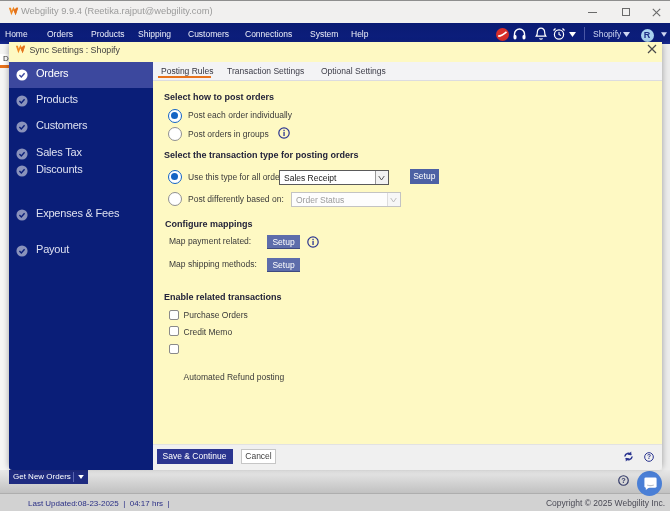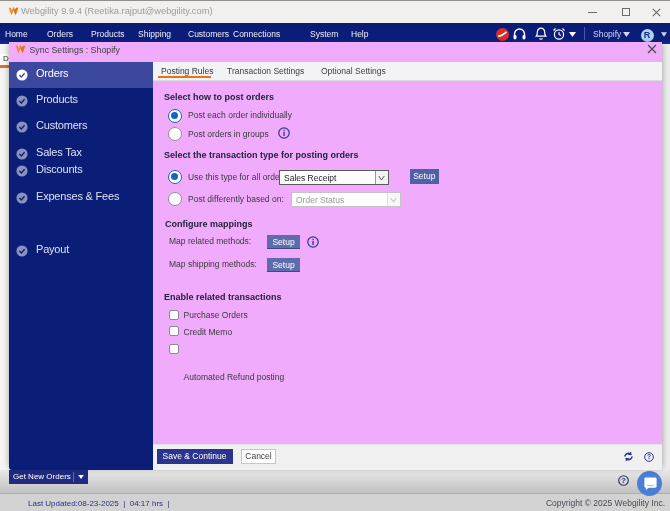--- a/index.html
+++ b/index.html
@@ -35,21 +35,21 @@
       <path d="M0.8 0.8 L8.2 8.2 M8.2 0.8 L0.8 8.2" stroke="#6a6a6a" stroke-width="1.1"></path>
     </svg>
 </div>
 
 <div class="abs" style="left:0;top:23px;width:670px;height:21px;background:linear-gradient(180deg,#0a1b74 0%,#0c1e7c 80%,#1a2b90 100%);color:#eef0fa;">
   <span class="mnu" style="left:5px;">Home</span>
   <span class="mnu" style="left:47px;">Orders</span>
   <span class="mnu" style="left:91px;">Products</span>
   <span class="mnu" style="left:138px;">Shipping</span>
   <span class="mnu" style="left:188px;">Customers</span>
-  <span class="mnu" style="left:233px;">Connections</span>
+  <span class="mnu" style="left:245px;">Connections</span>
   <span class="mnu" style="left:310px;">System</span>
   <span class="mnu" style="left:351px;">Help</span>
 
   <svg class="abs" style="left:496px;top:5px;" width="13" height="13" viewBox="0 0 13 13">
     <circle cx="6.5" cy="6.5" r="6.5" fill="#d62e2a"></circle>
     <path d="M2.2 8.2 Q6 7.8 10.5 3.8" stroke="#fff" stroke-width="1.7" fill="none"></path>
   </svg>
 
   <svg class="abs" style="left:512px;top:4px;" width="15" height="14" viewBox="0 0 15 14">
     <path d="M2.5 9 V7 a5 5 0 0 1 10 0 V9" stroke="#fff" stroke-width="1.4" fill="none"></path>
@@ -106,21 +106,21 @@
   <text x="6" y="8.8" text-anchor="middle" font-size="8" font-weight="bold" fill="#333a68" font-family="Liberation Sans">?</text>
 </svg>
 
 <div class="abs" style="left:637px;top:471px;width:25px;height:25px;border-radius:50%;background:#4a7fd6;"></div>
 <svg class="abs" style="left:642.5px;top:476px;" width="15" height="15" viewBox="0 0 16 16">
   <rect x="1.5" y="1.5" width="13" height="11" rx="1.5" fill="#fff"></rect>
   <path d="M3 11 L3 15 L7.5 11.5 Z" fill="#fff"></path>
   <path d="M4.5 9.5 Q8 11 11.5 9.5" stroke="#b9bec8" stroke-width="1.2" fill="none"></path>
 </svg>
 
-<div class="abs" style="left:9px;top:42px;width:653px;height:424px;background:#f0abfc;box-shadow:0 2px 6px rgba(0,0,0,0.35);border-radius:0 0 3px 3px;">
+<div class="abs" style="left:9px;top:42px;width:653px;height:424px;background:#fef9c3;box-shadow:0 2px 6px rgba(0,0,0,0.35);border-radius:0 0 3px 3px;">
 
   <svg class="abs" style="left:6px;top:2px;" width="11" height="11" viewBox="0 0 13 13">
     <path d="M1 2 L4 11 L6.5 5 L9 11 L12 2 L9.5 2 L8.7 5.5 L6.5 1 L4.3 5.5 L3.5 2 Z" fill="#f08821"></path>
     <path d="M6.5 5 L9 11 L12 2 L10 2 Z" fill="#e2711d"></path>
   </svg>
   <span class="abs" style="left:20.5px;top:3px;font-size:8.8px;color:#3f3f3f;line-height:10px;">Sync Settings : Shopify</span>
   <svg class="abs" style="left:638px;top:2px;" width="10" height="10" viewBox="0 0 10 10">
       <path d="M1 1 L9 9 M9 1 L1 9" stroke="#4a4a4a" stroke-width="1.2"></path>
     </svg>
 
@@ -154,21 +154,21 @@
         </svg>
         <span class="sbtx">Sales Tax</span>
       </div>
     <div class="sbrow" style="top:96px;">
         <svg class="sbck" width="12" height="12" viewBox="0 0 14 14">
           <circle cx="7" cy="7" r="6.5" fill="#8a92bb"></circle>
           <path d="M4 7 L6.2 9.2 L10 5" stroke="#0a1e78" stroke-width="1.6" fill="none"></path>
         </svg>
         <span class="sbtx">Discounts</span>
       </div>
-    <div class="sbrow" style="top:123px;padding-left:21px;">
+    <div class="sbrow" style="top:140px;padding-left:21px;">
         <svg class="sbck" width="12" height="12" viewBox="0 0 14 14">
           <circle cx="7" cy="7" r="6.5" fill="#8a92bb"></circle>
           <path d="M4 7 L6.2 9.2 L10 5" stroke="#0a1e78" stroke-width="1.6" fill="none"></path>
         </svg>
         <span class="sbtx">Expenses &amp; Fees</span>
       </div>
     <div class="sbrow" style="top:176px;">
         <svg class="sbck" width="12" height="12" viewBox="0 0 14 14">
           <circle cx="7" cy="7" r="6.5" fill="#8a92bb"></circle>
           <path d="M4 7 L6.2 9.2 L10 5" stroke="#0a1e78" stroke-width="1.6" fill="none"></path>
@@ -209,21 +209,21 @@
   <span class="abs lbl" style="left:179px;top:151.5px;">Post differently based on:</span>
   <div class="abs" style="left:282px;top:149.5px;width:110px;height:15px;border:1px solid #c3c3c3;background:#fdfdfd;">
     <span class="abs" style="left:4px;top:2px;font-size:8.5px;color:#9b9b9b;line-height:10px;">Order Status</span>
     <div class="abs" style="right:0;top:0;width:13px;height:13px;background:#f7f7f7;border-left:1px solid #ddd;"></div>
     <svg class="abs" style="right:3px;top:5px;" width="7" height="4" viewBox="0 0 7 5">
         <path d="M0 0 L3.5 5 L7 0" stroke="#bbb" stroke-width="1.2" fill="none"></path>
       </svg>
   </div>
 
   <span class="abs hd" style="left:156px;top:176.5px;">Configure mappings</span>
-  <span class="abs lbl" style="left:160px;top:194px;">Map related methods:</span>
+  <span class="abs lbl" style="left:160px;top:194px;">Map payment related:</span>
   <div class="abs btn2" style="left:258px;top:192.5px;width:33px;height:14px;line-height:14px;">Setup</div>
   <svg class="abs" style="left:298px;top:194px;" width="12" height="12" viewBox="0 0 12 12">
       <circle cx="6" cy="6" r="5.2" stroke="#2b3590" stroke-width="1.2" fill="none"></circle>
       <rect x="5.4" y="5" width="1.3" height="4" fill="#2b3590"></rect>
       <rect x="5.4" y="2.8" width="1.3" height="1.4" fill="#2b3590"></rect>
     </svg>
   <span class="abs lbl" style="left:160px;top:216.5px;">Map shipping methods:</span>
   <div class="abs btn2" style="left:258px;top:215.5px;width:33px;height:14px;line-height:14px;">Setup</div>
 
   <span class="abs hd" style="left:155px;top:249.5px;">Enable related transactions</span>

